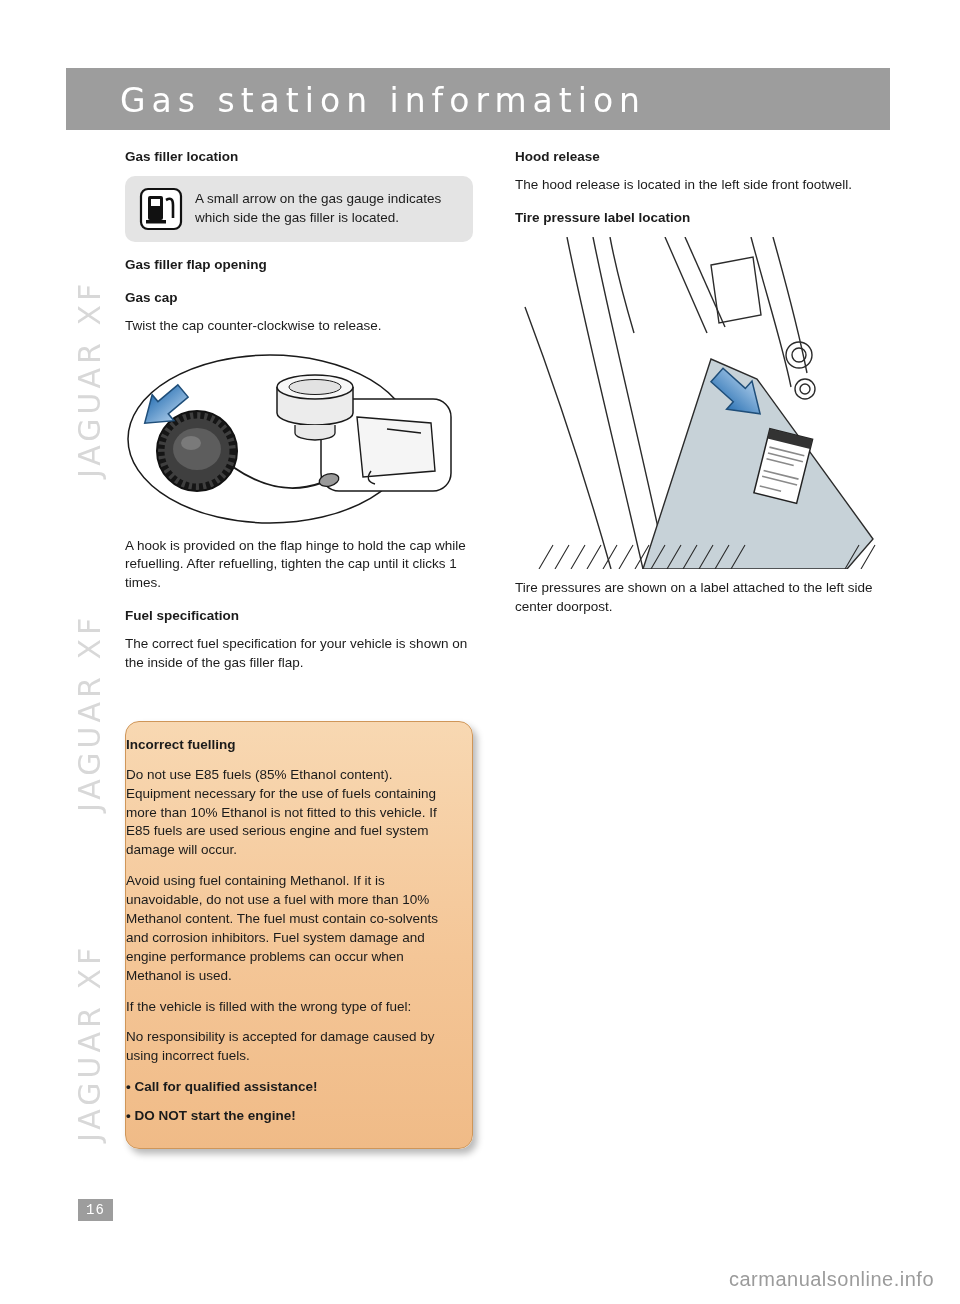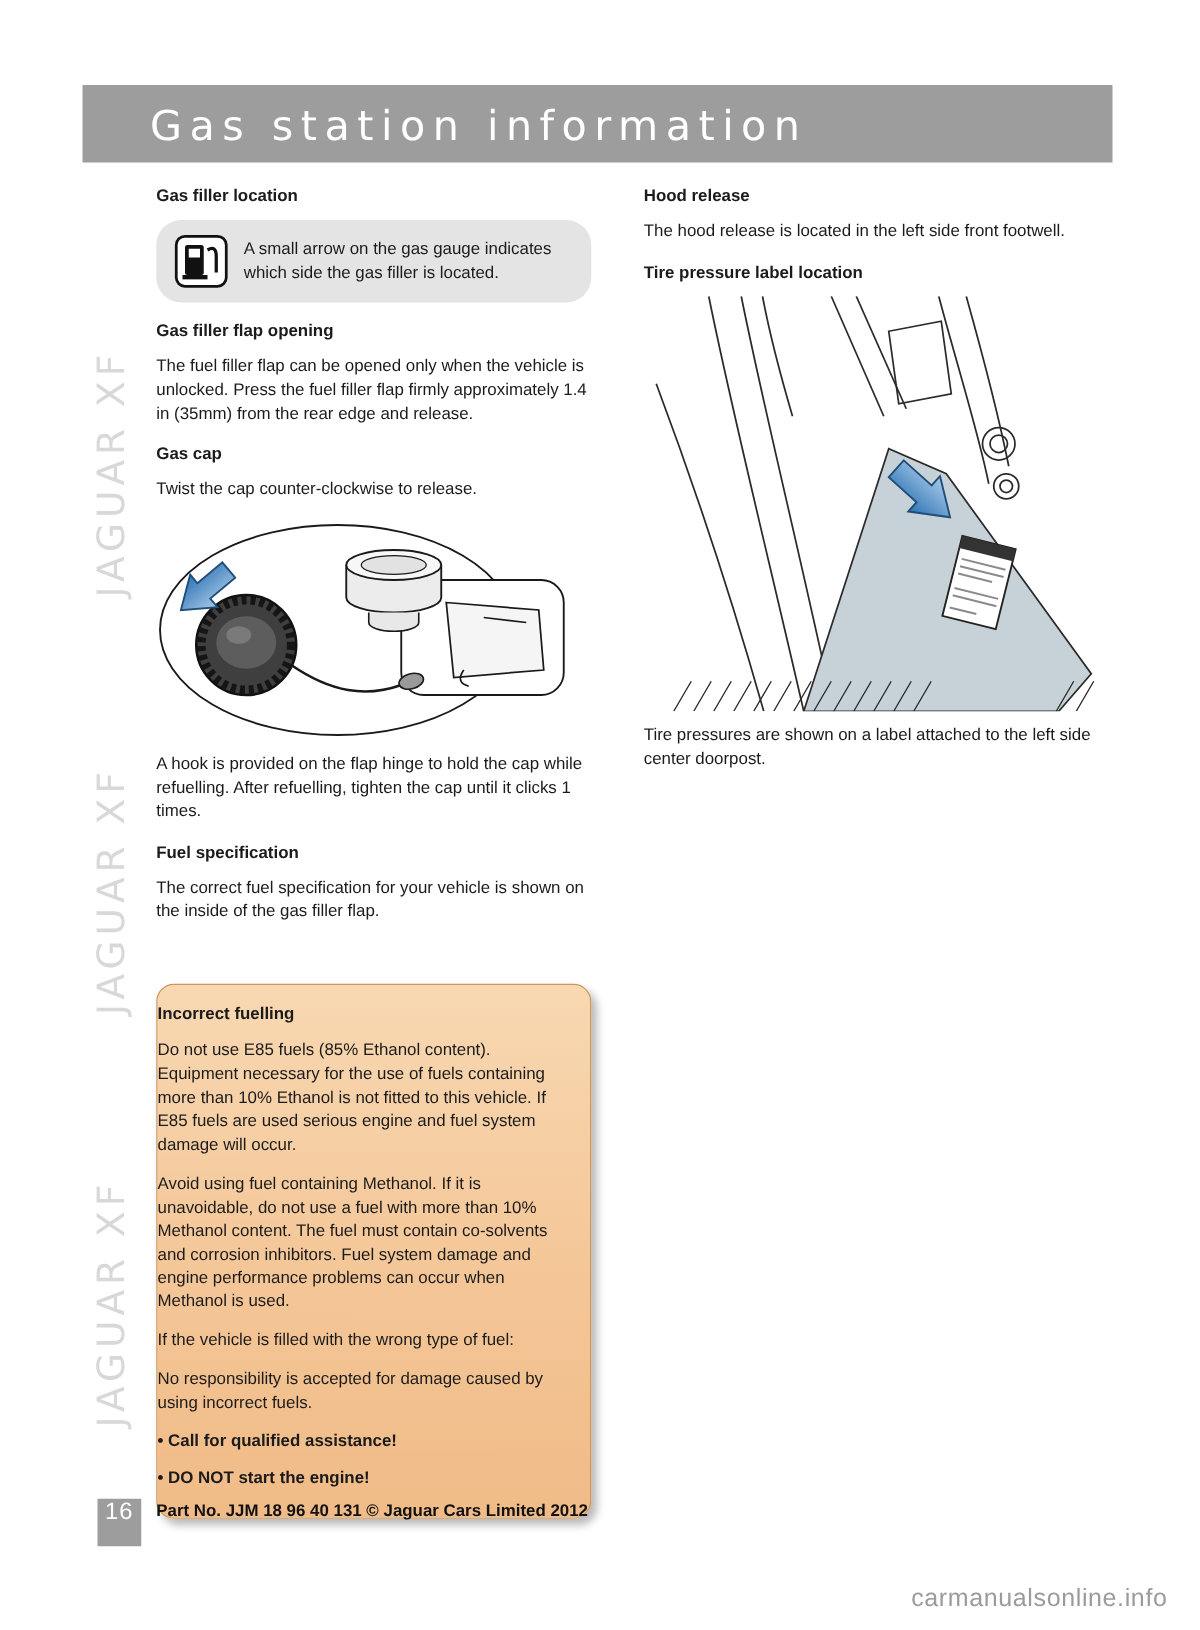--- a/index.html
+++ b/index.html
@@ -32,21 +32,21 @@
   .col-left  { left:125px; width:348px; }
   .col-right { left:515px; width:377px; }
 
   .col h3 { font-size:13.5px; font-weight:bold; margin:14px 0 9px 0; }
   .col h3.first { margin-top:0; }
   .col p  { margin:0 0 13px 0; }
 
   
   .note-box {
     display:flex; align-items:center; gap:12px;
-    background:#e4e4e4; border-radius:20px;
+    background:#e4e4e4; border-radius:10px;
     padding:11px 14px; margin:0 0 4px 0;
   }
   .note-box .note-icon { flex:0 0 44px; height:44px; }
   .note-box p { margin:0; }
 
   
   .figure { margin:2px 0 10px 0; }
   .figure svg { display:block; }
 
   
@@ -58,23 +58,23 @@
     padding:14px 16px 12px 0;
     box-shadow:4px 5px 7px rgba(0,0,0,0.28);
   }
   .warning-box h4 { font-size:13.5px; font-weight:bold; margin:0 0 11px 0; }
   .warning-box p { margin:0 0 12px 0; }
   .warning-box p.bullet { font-weight:bold; margin:0 0 10px 0; }
   .warning-box p.bullet::before { content:"\2022\00a0"; }
 
   
   .page-badge {
-    position:absolute; left:78px; top:1199px; width:35px; height:38px;
+    position:absolute; left:78px; top:1199px; width:35px; height:22px;
     background:#9d9d9d; color:#fff; text-align:center;
-    font-family:Liberation Sans, sans-serif; font-size:19px; line-height:22px; letter-spacing:1px;
+    font-family:Liberation Mono, monospace; font-size:14px; line-height:22px; letter-spacing:1px;
   }
   .footer-text {
     position:absolute; left:125px; top:1201px;
     font-size:13.5px; font-weight:bold; color:#111;
   }
 
   .site-watermark {
     position:absolute; right:26px; top:1268px;
     font-size:20px; color:#9b9b9b; letter-spacing:0.5px;
   }
@@ -103,21 +103,20 @@
           <rect x="9" y="9" width="15" height="24" rx="2" fill="#111"></rect>
           <rect x="12" y="12" width="9" height="7" fill="#fff"></rect>
           <path d="M27,13 q7,-4 7,5 v13" fill="none" stroke="#111" stroke-width="2.6"></path>
           <rect x="7" y="33" width="20" height="3.5" fill="#111"></rect>
         </svg>
       </span>
       <p>A small arrow on the gas gauge indicates which side the gas filler is located.</p>
     </div>
 
     <h3>Gas filler flap opening</h3>
-    <p>The fuel filler flap can be opened only when the vehicle is unlocked. Press the fuel filler flap firmly approximately 1.4 in (35mm) from the rear edge and release.</p>
 
     <h3>Gas cap</h3>
     <p>Twist the cap counter-clockwise to release.</p>
 
     <div class="figure">
       <svg viewBox="0 0 330 178" width="330" height="178" aria-hidden="true">
         <defs>
           <linearGradient id="capArrow" x1="0" y1="0" x2="0" y2="1">
             <stop offset="0" stop-color="#a8c9e8"></stop>
             <stop offset="1" stop-color="#2e74b5"></stop>
@@ -225,17 +224,16 @@
         <g stroke="#2b2b2b" stroke-width="1.1">
           <path d="M24,332 L38,308 M40,332 L54,308 M56,332 L70,308 M72,332 L86,308 M88,332 L102,308 M104,332 L118,308 M120,332 L134,308 M136,332 L150,308 M152,332 L166,308 M168,332 L182,308 M184,332 L198,308 M200,332 L214,308 M216,332 L230,308 M330,332 L344,308 M346,332 L360,308"></path>
         </g>
       </svg>
     </div>
 
     <p>Tire pressures are shown on a label attached to the left side center doorpost.</p>
   </div>
 
   <div class="page-badge">16</div>
-  <div class="footer-text">Part No. JJM 18 96 40 131  © Jaguar Cars Limited 2012</div>
 
   <div class="site-watermark">carmanualsonline.info</div>
 
 </div>
 
 </body></html>

